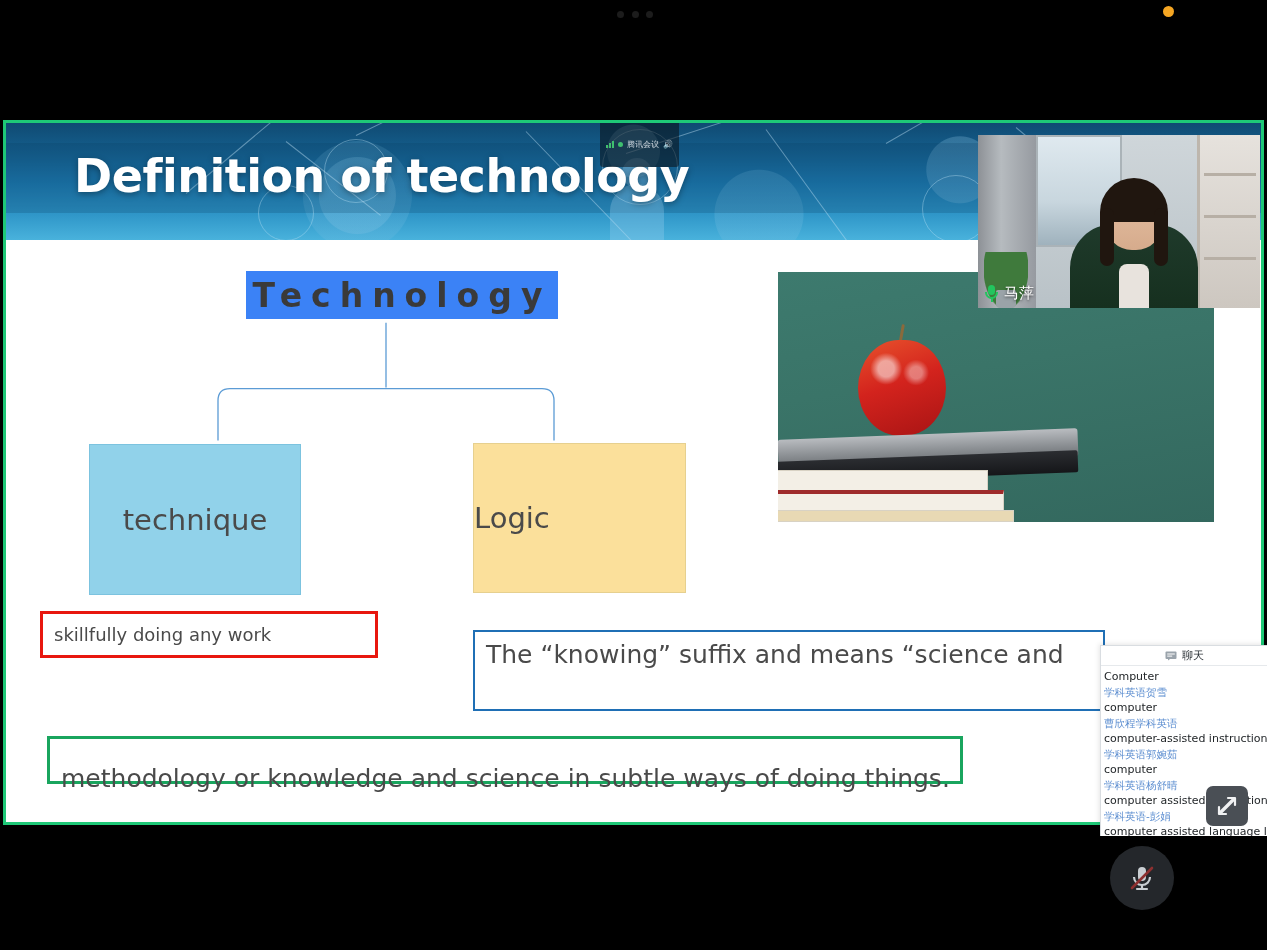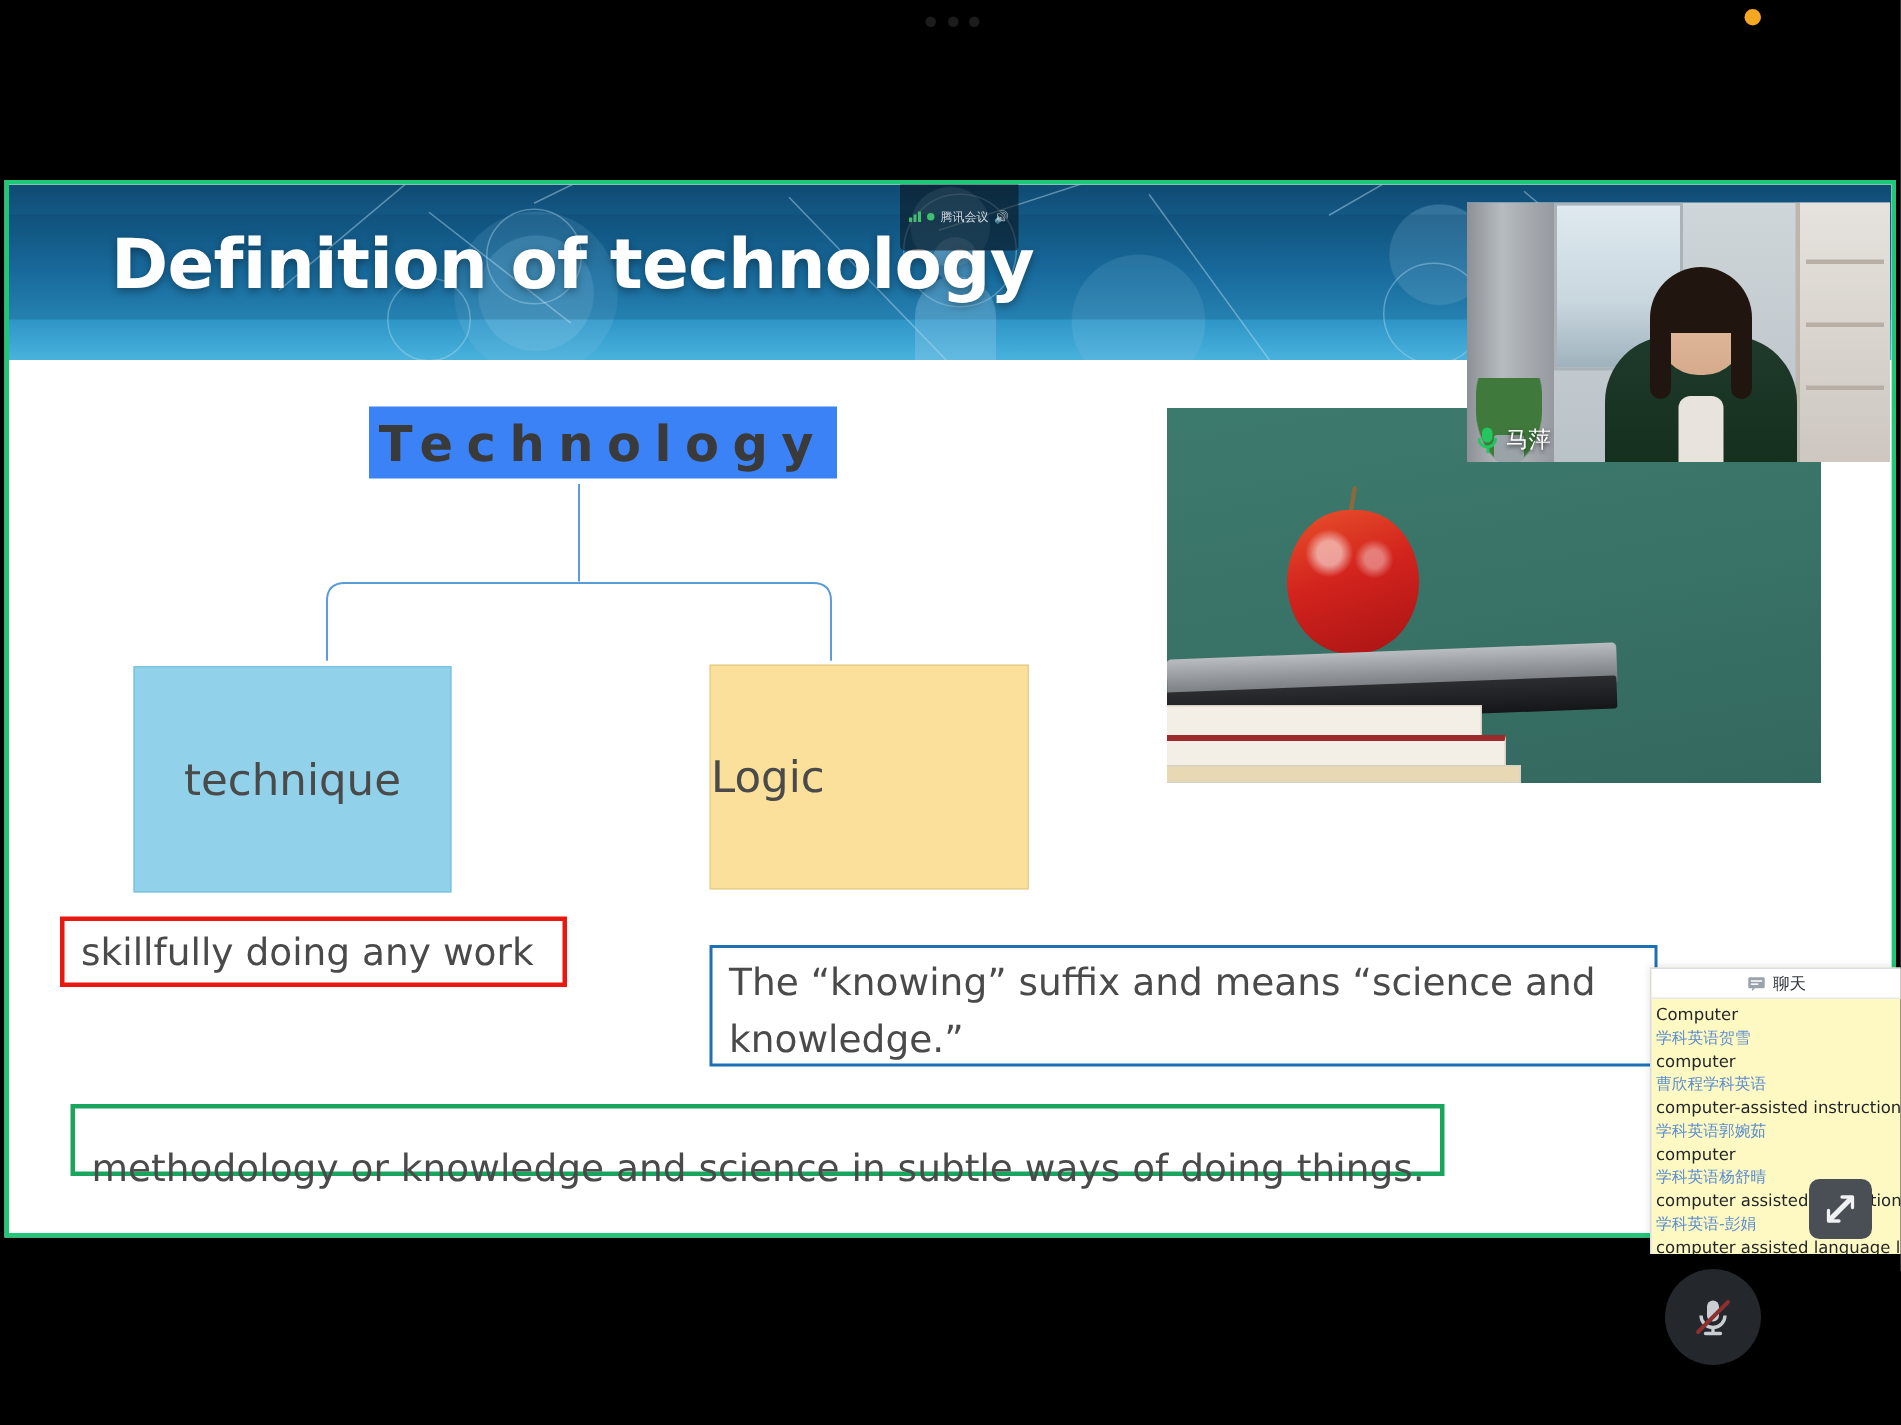--- a/index.html
+++ b/index.html
@@ -250,21 +250,21 @@
     width: 338px;
     height: 47px;
     box-sizing: border-box;
     border: 3px solid #e8170f;
     background: #fff;
     display: flex;
     align-items: center;
     padding-left: 11px;
   }
   .callout-red span {
-    font-size: 25px;
+    font-size: 18px;
     color: #4a4a4a;
     font-family: "DejaVu Sans", sans-serif;
   }
 
   
   .callout-blue {
     position: absolute;
     left: 467px;
     top: 485px;
     width: 632px;
@@ -527,21 +527,21 @@
     font-family: "DejaVu Sans", sans-serif;
   }
 
   
   #chat-popup {
     position: absolute;
     left: 1100px;
     top: 645px;
     width: 167px;
     height: 190px;
-    background: #fef9c3;
+    background: #ffffff;
     border-left: 1px solid #d9dde1;
     border-top: 1px solid #d9dde1;
     overflow: hidden;
     z-index: 50;
     box-shadow: -1px -1px 5px rgba(0,0,0,.10);
   }
   #chat-popup .chat-head {
     height: 19px;
     display: flex;
     align-items: center;
@@ -664,21 +664,20 @@
       <div class="box-logic">
         <span>Logic</span>
       </div>
 
       <div class="callout-red">
         <span>skillfully doing any work</span>
       </div>
 
       <div class="callout-blue">
         <span>The “knowing” suffix and means “science and</span>
-        <span>knowledge.”</span>
       </div>
 
       <div class="callout-green">
         <span>methodology or knowledge and science in subtle ways of doing things.</span>
       </div>
 
       <div class="photo">
         <div class="stem"></div>
         <div class="apple"></div>
         <div class="laptop-lid"></div>

